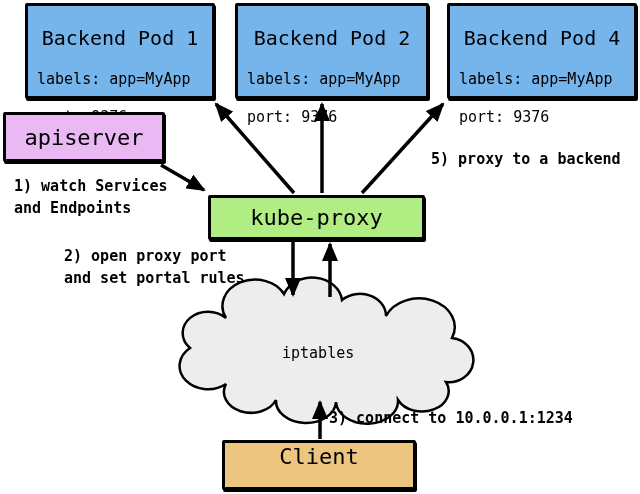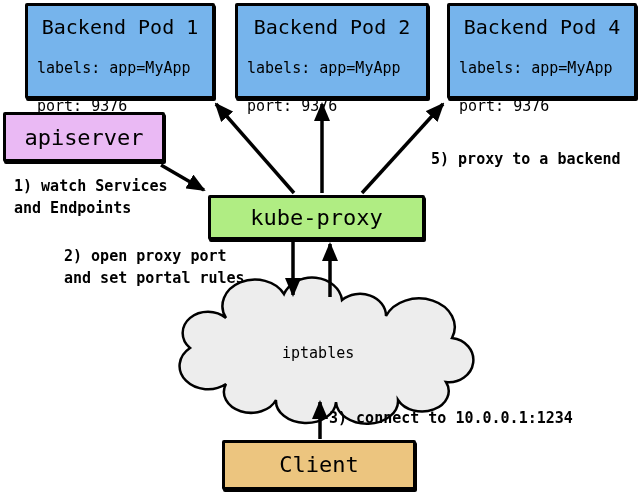--- a/index.html
+++ b/index.html
@@ -7,21 +7,21 @@
     position:relative;width:640px;height:494px;background:#ffffff;
     font-family:"DejaVu Sans Mono", monospace;color:#000;overflow:hidden;
   }
   .stage svg{position:absolute;left:0;top:0;width:640px;height:494px;}
   .box{
     position:absolute;border:3px solid #000;border-radius:2px;
     box-sizing:border-box;box-shadow:1px 2px 0 #000;
   }
   .pod{background:#76b4ec;}
   .pod .pod-title{
-    font-size:20px;font-weight:normal;text-align:center;margin-top:9px;letter-spacing:0px;
+    font-size:20px;font-weight:normal;text-align:center;margin-top:20px;letter-spacing:0px;
   }
   .pod .pod-line{
     font-size:15px;margin-left:9px;margin-top:20px;line-height:18px;white-space:nowrap;
   }
   .pod .pod-line:first-of-type{margin-top:9px;}
   .apiserver{background:#eab9f4;}
   .kubeproxy{background:#b0ed83;}
   .client{background:#ecc57f;}
   .box-label{
     position:absolute;left:0;right:0;text-align:center;font-size:22px;
@@ -94,21 +94,21 @@
     <div class="box-label" style="top:7px;">kube-proxy</div>
   </div>
 
   <div class="box apiserver" style="left:3px;top:112px;width:162px;height:50px;">
     <div class="box-label" style="top:10px;">apiserver</div>
   </div>
 
   <div class="cloud-label" style="left:282px;top:344px;">iptables</div>
 
   <div class="box client" style="left:222px;top:440px;width:194px;height:50px;">
-    <div class="box-label" style="top:9px;">Client</div>
+    <div class="box-label" style="top:1px;">Client</div>
   </div>
 
   <div class="annotation" style="left:14px;top:175px;">1) watch Services
 and Endpoints</div>
   <div class="annotation" style="left:64px;top:245px;">2) open proxy port
 and set portal rules</div>
   <div class="annotation" style="left:329px;top:407px;">3) connect to 10.0.0.1:1234</div>
   <div class="annotation" style="left:431px;top:148px;">5) proxy to a backend</div>
 
 </div>

